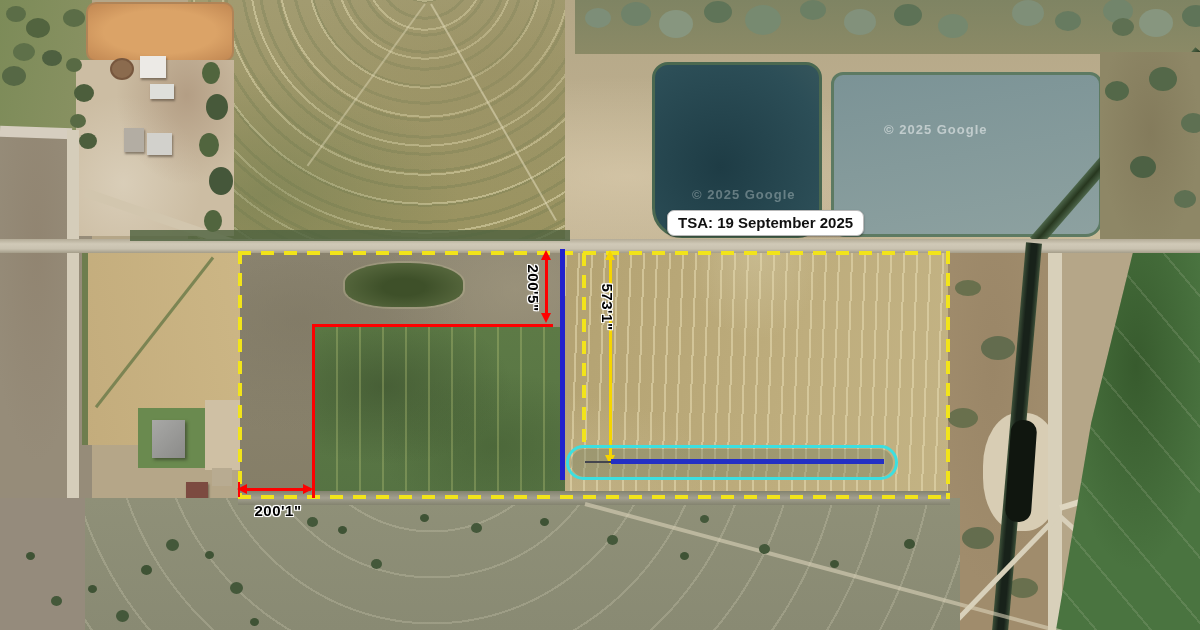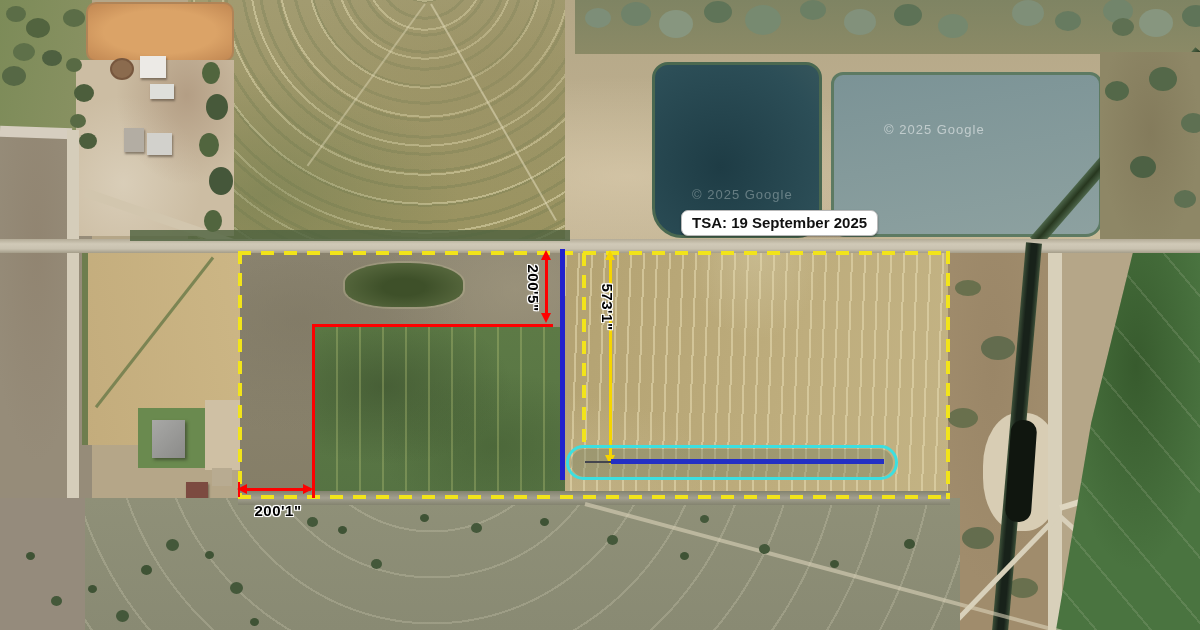--- a/index.html
+++ b/index.html
@@ -193,25 +193,25 @@
     border:3px solid var(--buffer-cyan,#3cdfe0);}
   .blue-bar{left:611px;top:459px;width:273px;height:5px;background:var(--bar-blue,#2430c4);}
   .bar-connector{left:585px;top:461px;width:28px;height:2px;background:#44464e;}
 
   .mlabel{z-index:30;font-size:15px;font-weight:700;color:#000;white-space:nowrap;letter-spacing:.5px;
     text-shadow:-1px -1px 0 #fff,1px -1px 0 #fff,-1px 1px 0 #fff,1px 1px 0 #fff,0 0 3px #fff;}
   .ml-north{left:533px;top:288px;transform:translate(-50%,-50%) rotate(90deg);}
   .ml-east{left:607px;top:307px;transform:translate(-50%,-50%) rotate(90deg);}
   .ml-west{left:278px;top:510px;transform:translate(-50%,-50%);}
 
-  .tsa{left:681px;top:210px;z-index:30;background:var(--callout-bg,#fff);color:var(--callout-text,#111);
+  .tsa{left:667px;top:210px;z-index:30;background:var(--callout-bg,#fff);color:var(--callout-text,#111);
     border:1px solid #b9b9b9;border-radius:7px;padding:3px 10px 4px;font-size:15px;font-weight:700;
     white-space:nowrap;box-shadow:0 1px 2px rgba(0,0,0,.35);}
 
-  .wm{z-index:15;font-size:13px;font-weight:400;letter-spacing:1px;white-space:nowrap;}
+  .wm{z-index:15;font-size:13px;font-weight:700;letter-spacing:1px;white-space:nowrap;}
   .wm1{left:692px;top:187px;color:rgba(210,220,220,.38);}
   .wm2{left:884px;top:122px;color:rgba(255,255,255,.5);}
 </style>
 </head>
 <body>
 
 <div id="stage">
 
   <div class="pivot-field"></div>
   <div class="spoke1"></div>

